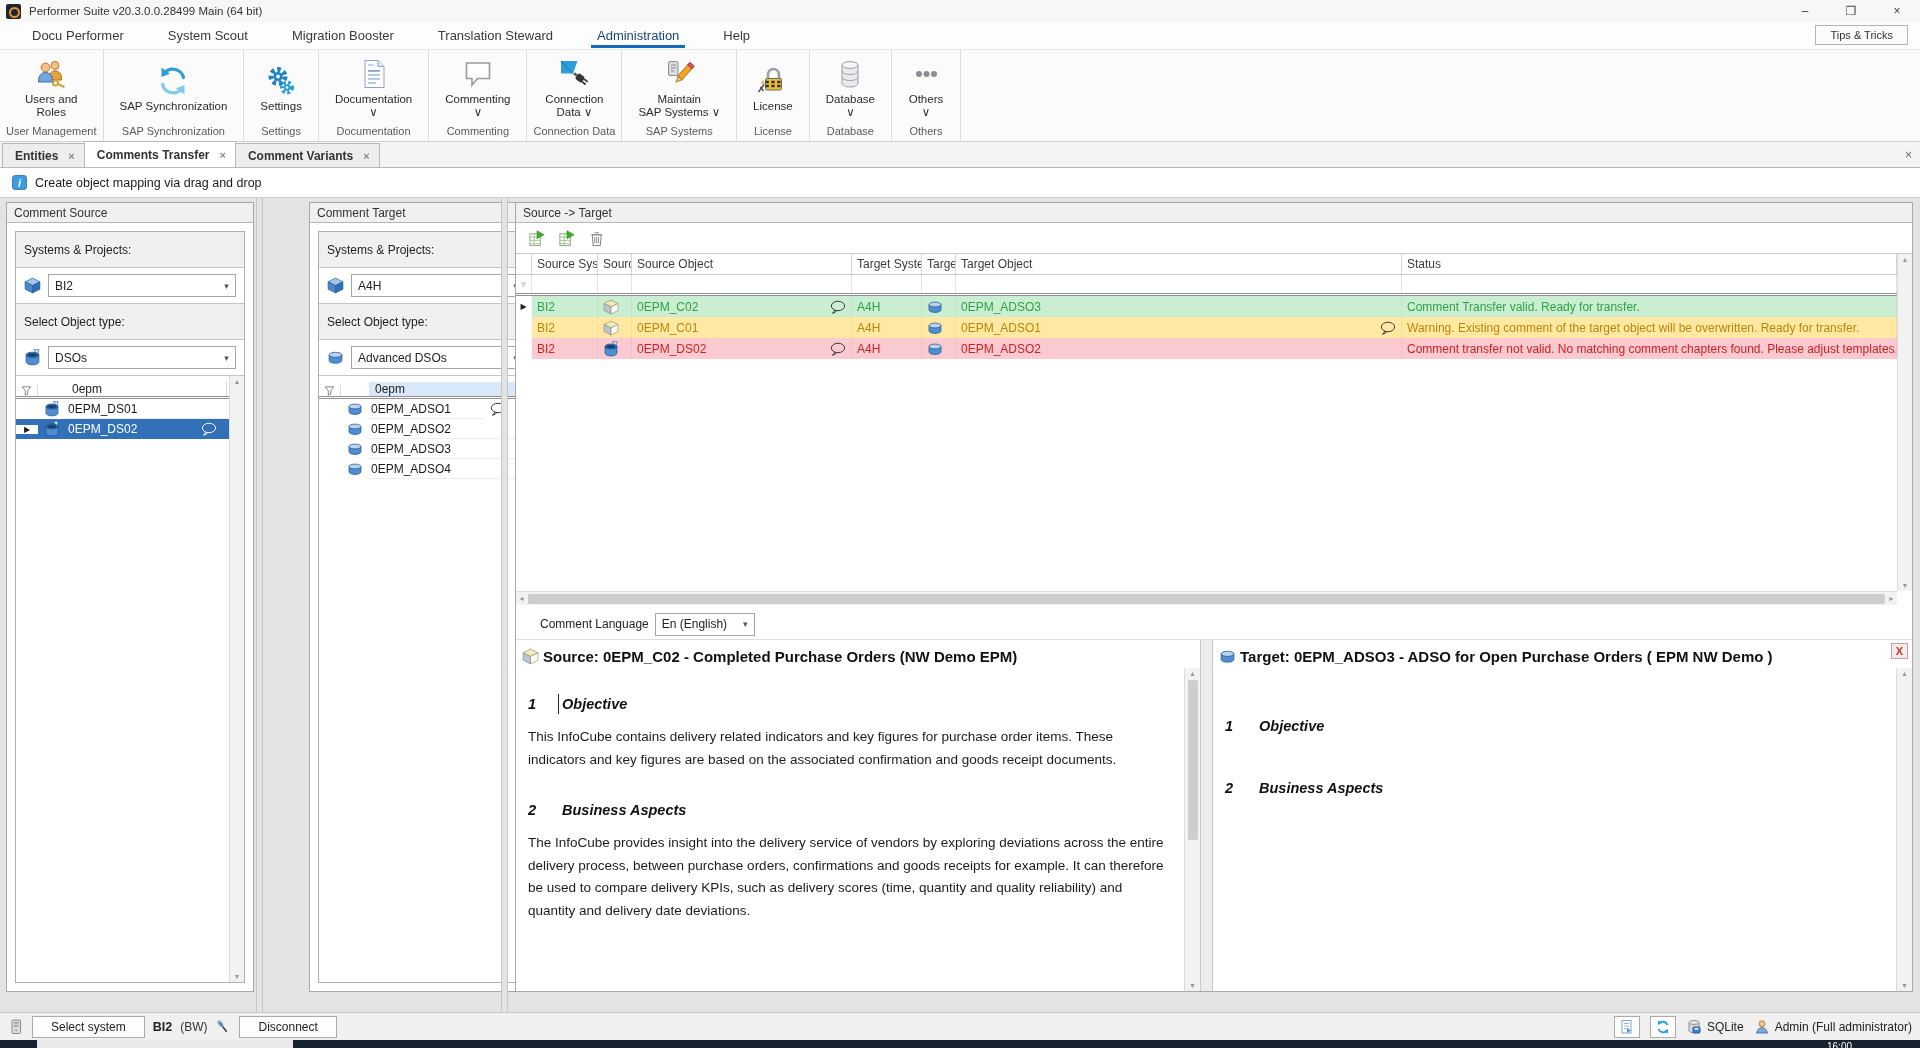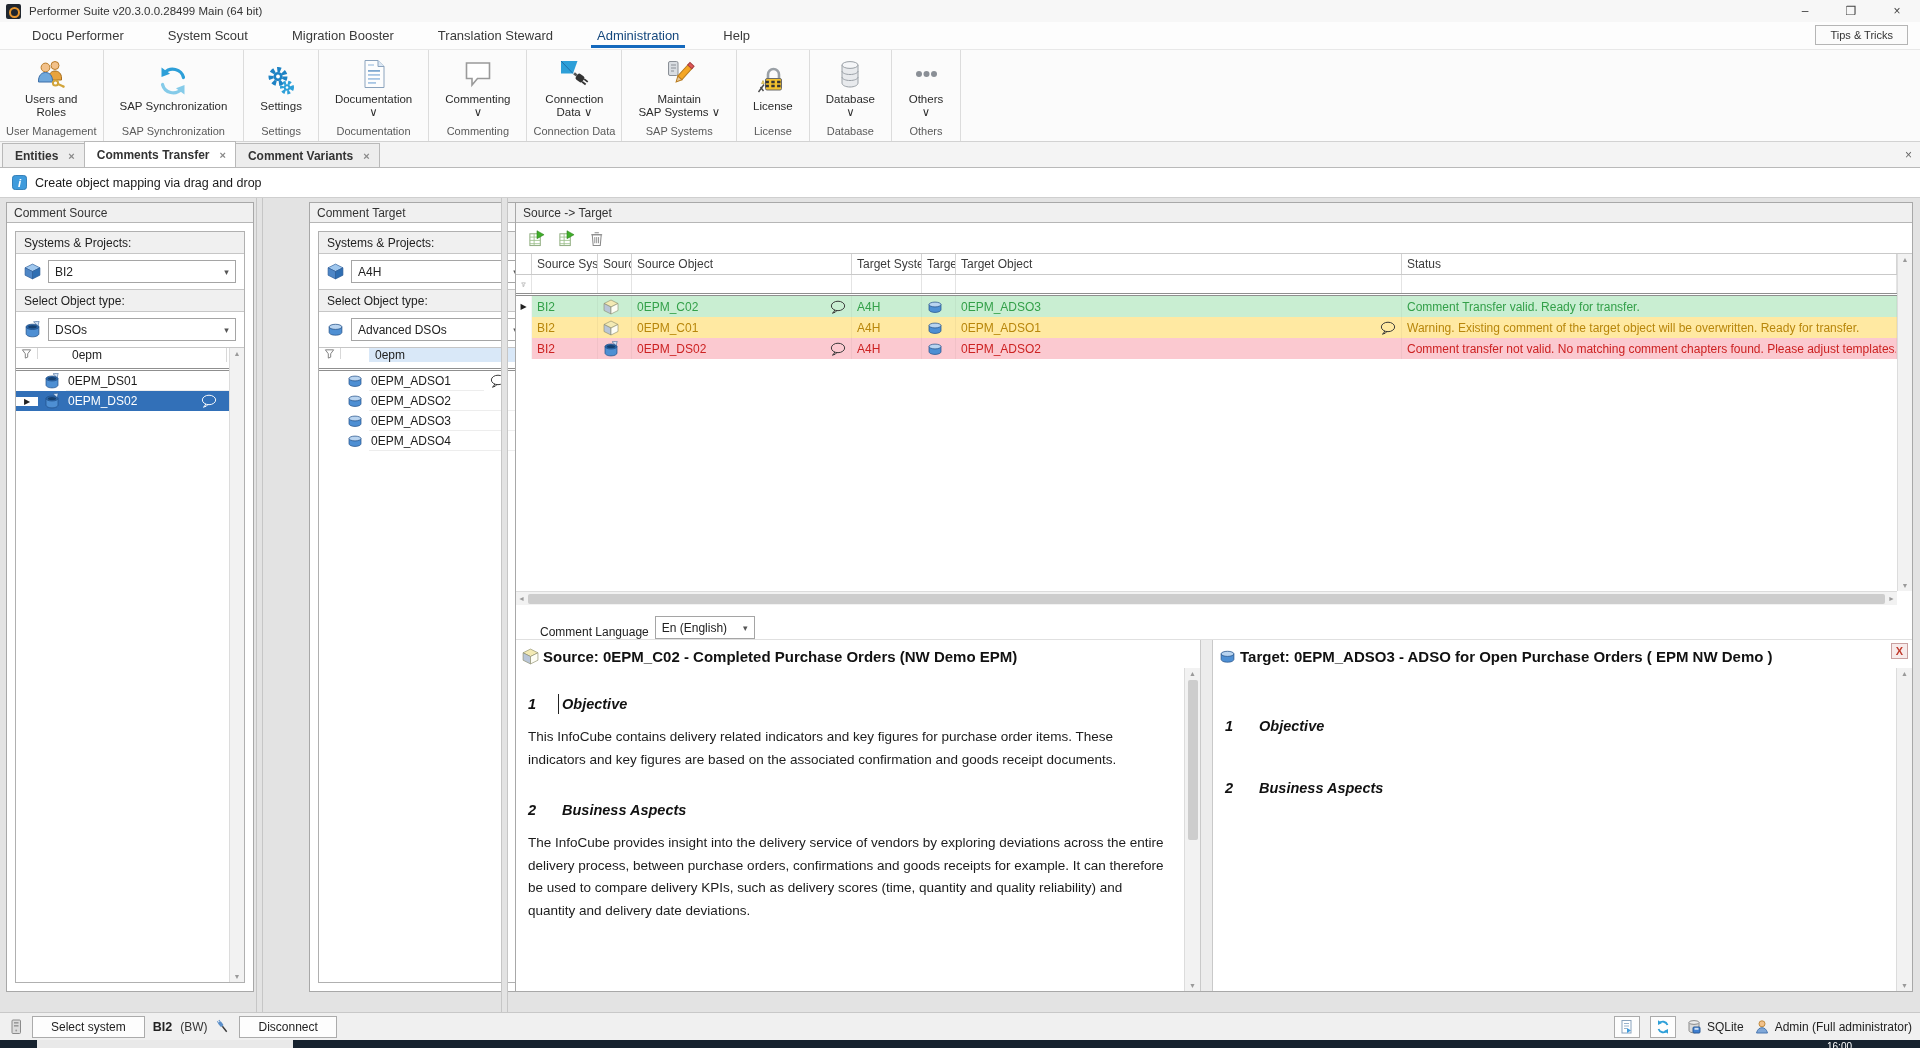--- a/index.html
+++ b/index.html
@@ -48,28 +48,28 @@
   
   .main{flex:1;position:relative;background:#e3e3e3;}
   .vsplit{position:absolute;top:0;bottom:0;width:7px;background:#e3e3e3;border-left:1px solid #c6c6c6;border-right:1px solid #c6c6c6;}
 
   .panel{position:absolute;top:4px;bottom:20px;background:#fff;border:1px solid #a8a8a8;display:flex;flex-direction:column;}
   .ptitle{height:20px;background:#f0f0f0;border-bottom:1px solid #b6b6b6;font-size:12px;color:#333;display:flex;align-items:center;padding-left:7px;flex:0 0 auto;}
 
   
   .selbody{flex:1;display:flex;flex-direction:column;padding:8px;overflow:hidden;}
   .selbox{border:1px solid #b0b0b0;display:flex;flex-direction:column;flex:1;overflow:hidden;}
-  .sechdr{height:22px;background:#f0f0f0;border-bottom:1px solid #c6c6c6;display:flex;align-items:center;padding-left:8px;color:#222;flex:0 0 auto;}
+  .sechdr{height:36px;background:#f0f0f0;border-bottom:1px solid #c6c6c6;display:flex;align-items:center;padding-left:8px;color:#222;flex:0 0 auto;}
   .comborow{height:36px;display:flex;align-items:center;gap:7px;padding:0 8px;border-bottom:1px solid #c6c6c6;flex:0 0 auto;background:#fff;}
   .comborow .icon svg{width:17px;height:17px;display:block;}
   .combo{flex:1;height:23px;border:1px solid #a5a5a5;background:#fff;display:flex;align-items:center;padding-left:6px;position:relative;}
   .combo .carr{margin-left:auto;width:17px;height:100%;display:flex;align-items:center;justify-content:center;color:#555;font-size:9px;}
 
   .lst{flex:1;display:flex;flex-direction:column;position:relative;overflow:hidden;background:#fff;}
-  .lfilter{height:23px;display:flex;align-items:flex-start;border-bottom:3px double #8f8f8f;flex:0 0 auto;}
+  .lfilter{height:23px;display:flex;align-items:flex-end;border-bottom:3px double #8f8f8f;flex:0 0 auto;}
   .lfilter .lgut{width:22px;display:flex;align-items:center;justify-content:center;border-right:1px solid #d8d8d8;}
   .lfilter .licol{width:28px;border-right:1px solid #d8d8d8;}
   .lfilter .ltxt{flex:1;display:flex;align-items:center;padding-left:6px;border-right:1px solid #d8d8d8;margin-right:17px;}
   .lst.blue .licol,.lst.blue .ltxt{background:#d9e8f8;}
   .lrows{flex:1;overflow:hidden;position:relative;padding-right:15px;}
   .lrow{height:20px;display:flex;align-items:center;}
   .lrow .lgut{width:22px;flex:0 0 auto;display:flex;align-items:center;justify-content:center;font-size:8px;color:#222;}
   .lrow .icon{width:28px;flex:0 0 auto;display:flex;justify-content:center;}
   .lrow .icon svg{width:16px;height:16px;}
   .lrow .lname{flex:1;padding-left:2px;border-bottom:1px solid #ededed;height:100%;display:flex;align-items:center;color:#1a1a1a;}
@@ -102,21 +102,21 @@
   .tdata.invalid{background:#fbc9d0;color:#cc2222;}
   .tdata .cellic svg{width:16px;height:16px;}
   .tdata .objcell .bub{margin-left:auto;color:#333;}
   .tdata .objcell .bub svg{width:16px;height:14px;}
   .maptable .vsb{bottom:14px;}
   .hsb{position:absolute;left:0;right:15px;bottom:0;height:14px;background:#f2f2f2;border-top:1px solid #dcdcdc;display:flex;align-items:center;justify-content:space-between;padding:0 2px;color:#9a9a9a;font-size:7px;}
   .hsb .hthumb{height:10px;background:#cdcdcd;border-radius:2px;flex:1;margin:0 3px;}
 
   
   .docarea{flex:1;display:flex;flex-direction:column;overflow:hidden;}
-  .langrow{height:30px;display:flex;align-items:flex-end;gap:6px;padding-left:24px;flex:0 0 auto;margin-top:4px;}
+  .langrow{height:30px;display:flex;align-items:center;gap:6px;padding-left:24px;flex:0 0 auto;margin-top:4px;}
   .langrow .combo{flex:0 0 auto;width:100px;}
   .docs{flex:1;display:flex;overflow:hidden;position:relative;border-top:1px solid #e0e0e0;}
   .docpane{display:flex;flex-direction:column;overflow:hidden;}
   .docpane.src{width:684px;flex:0 0 auto;}
   .docpane.tgt{flex:1;position:relative;}
   .dochdr{height:28px;display:flex;align-items:center;gap:4px;padding:4px 6px 0;flex:0 0 auto;}
   .dochdr .icon svg{width:17px;height:17px;display:block;}
   .dochdr .dtitle{font-weight:bold;font-size:15px;color:#111;}
   .doccontent{flex:1;background:#fff;position:relative;padding:0 30px 0 12px;overflow:hidden;}
   .doc-h{display:flex;font-style:italic;font-weight:bold;font-size:14.5px;color:#111;}

